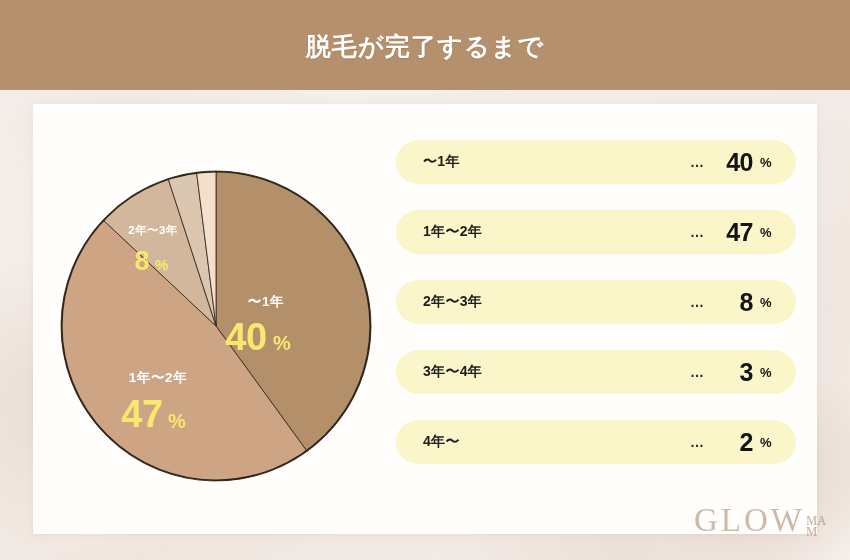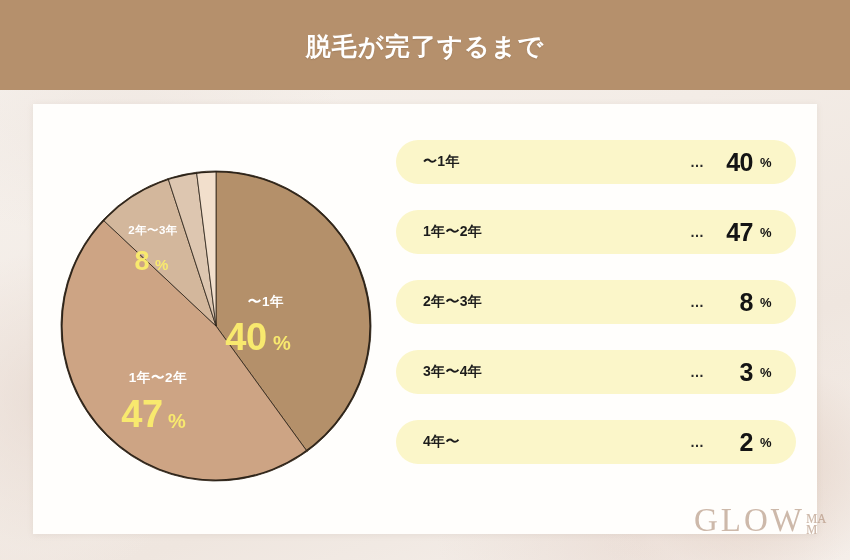--- a/index.html
+++ b/index.html
@@ -153,21 +153,21 @@
     width: 14px;
     text-align: left;
   }
 
   
   #logo {
     position: absolute;
     left: 694px;
     top: 503px;
     display: flex;
-    align-items: center;
+    align-items: flex-end;
     opacity: 0.62;
   }
   #logo-word {
     font-family: "Liberation Serif", "DejaVu Serif", serif;
     font-size: 33px;
     letter-spacing: 3px;
     color: #b08f79;
     font-weight: 400;
     line-height: 34px;
   }

